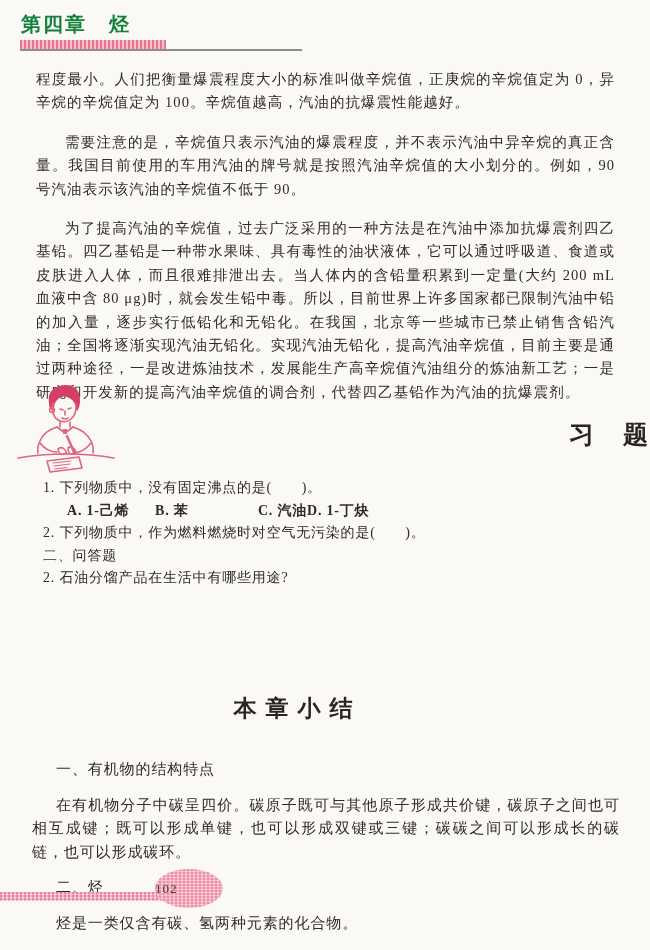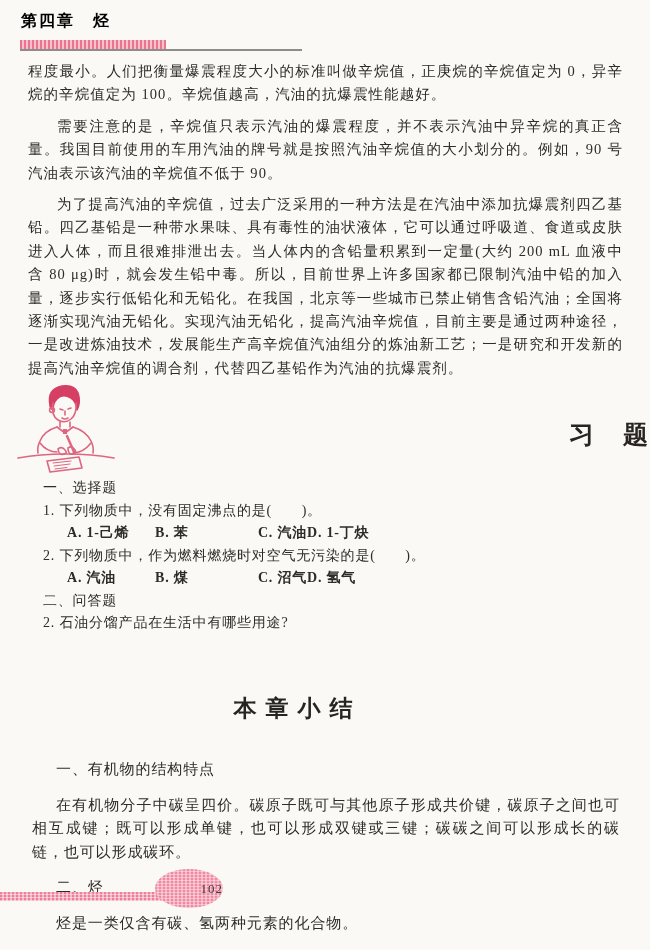--- a/index.html
+++ b/index.html
@@ -6,37 +6,37 @@
   body{
     width:650px;height:950px;position:relative;overflow:hidden;
     background:#fbf9f5;
     font-family:"Liberation Serif","DejaVu Serif",serif;
     color:#2e2b28;
   }
   
   .chapter-title{
     position:absolute;left:21px;top:11px;
     font-family:"Liberation Sans","DejaVu Sans",sans-serif;
-    font-weight:bold;font-size:16px;letter-spacing:2px;color:#000000;
+    font-weight:bold;font-size:20px;letter-spacing:2px;color:#15803d;
   }
   .header-rule{position:absolute;left:20px;top:40px;width:282px;height:12px;}
   .header-rule .stripes{
     position:absolute;left:0;top:0;width:146px;height:9px;
     background:repeating-linear-gradient(90deg,#e8768f 0 2px,#f7c0cc 2px 4px);
   }
   .header-rule .grayline{
     position:absolute;left:0;top:9px;width:282px;height:2px;background:#8f8d8b;
   }
   
   .article{
     position:absolute;left:20px;top:52px;width:611px;
     font-size:14.5px;line-height:23.4px;letter-spacing:1.05px;
     text-align:justify;text-justify:inter-ideograph;
   }
-  .article p{margin:8px;}
+  .article p{margin:16px;}
   .article p.indent{text-indent:2em;}
   
   .ex-title{
     position:absolute;left:0;top:418px;width:650px;text-align:right;
     font-family:"Liberation Sans","DejaVu Sans",sans-serif;
     font-weight:bold;font-size:25px;color:#272421;letter-spacing:2px;
   }
   .exercises{
     position:absolute;left:20px;top:477px;width:611px;
     font-size:14px;line-height:22.5px;letter-spacing:0.8px;
@@ -67,21 +67,21 @@
     background:
       repeating-linear-gradient(0deg,rgba(255,255,255,0.45) 0 1px,rgba(255,255,255,0) 1px 3px),
       repeating-linear-gradient(90deg,#ec7f99 0 2px,#f6bac7 2px 4px);
   }
   .page-oval{
     position:absolute;left:155px;top:869px;width:68px;height:39px;
     border-radius:50%;
     background:
       repeating-linear-gradient(0deg,rgba(255,255,255,0.40) 0 1px,rgba(255,255,255,0) 1px 3px),
       repeating-linear-gradient(90deg,#ee8aa1 0 2px,#f5b5c3 2px 4px);
-    display:flex;align-items:center;justify-content:flex-end;
+    display:flex;align-items:center;justify-content:flex-start;
   }
   .page-oval span{
     font-size:13px;color:#413d3a;letter-spacing:1px;
     font-family:"Liberation Serif","DejaVu Serif",serif;
   }
 </style>
 </head>
 <body>
 
 <div class="chapter-title">第四章　烃</div>
@@ -124,35 +124,28 @@
 
     <path d="M2,77 Q24,73 50,73 Q76,73 98,77"></path>
 
     <path d="M31,80 L63,76 L66,87 L34,91 Z" fill="#fbf9f5"></path>
     <path d="M37,82 l18,-2 M38,85 l16,-2 M39,88 l12,-1.5" stroke-width="1"></path>
   </svg>
 </div>
 
 <div class="ex-title">习　题</div>
 <div class="exercises">
-  <div class="line">一、选择题</div>
   <div class="line">1. 下列物质中，没有固定沸点的是(　　)。</div>
   <div class="opt-row">
     <span class="o1">A. 1-己烯</span>
     <span class="o2">B. 苯</span>
     <span class="o3">C. 汽油</span>
     <span class="o4">D. 1-丁炔</span>
   </div>
   <div class="line">2. 下列物质中，作为燃料燃烧时对空气无污染的是(　　)。</div>
-  <div class="opt-row">
-    <span class="o1">A. 汽油</span>
-    <span class="o2">B. 煤</span>
-    <span class="o3">C. 沼气</span>
-    <span class="o4">D. 氢气</span>
-  </div>
   <div class="line">二、问答题</div>
   <div class="line">2. 石油分馏产品在生活中有哪些用途?</div>
 </div>
 
 <div class="sum-title">本章小结</div>
 <div class="summary">
   <div class="h">一、有机物的结构特点</div>
   <p>在有机物分子中碳呈四价。碳原子既可与其他原子形成共价键，碳原子之间也可相互成键；既可以形成单键，也可以形成双键或三键；碳碳之间可以形成长的碳链，也可以形成碳环。</p>
   <div class="h">二、烃</div>
   <p>烃是一类仅含有碳、氢两种元素的化合物。</p>

